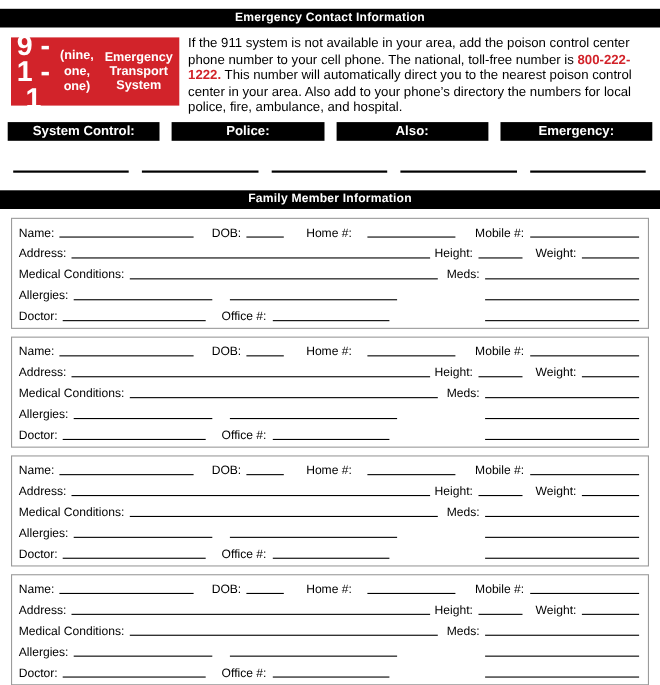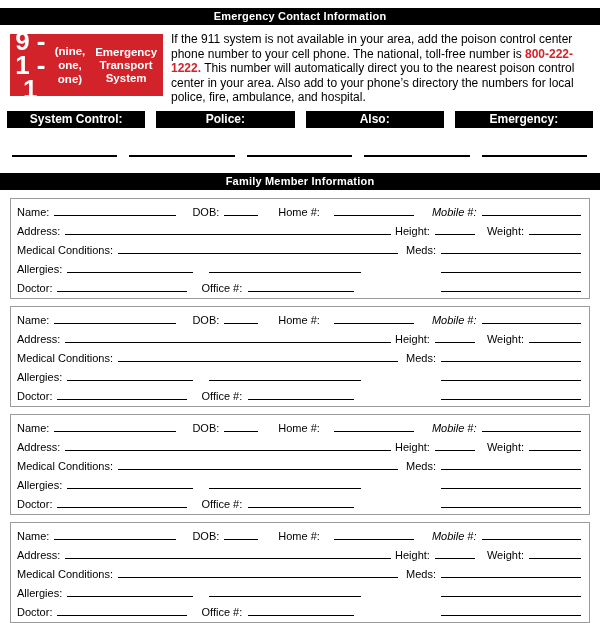--- a/index.html
+++ b/index.html
@@ -45,21 +45,21 @@
     display:inline-block;height:3px;border-bottom:1.4px solid #000;
     margin-left:5px;transform:translateY(2px);flex:0 0 auto;
   }
   .grow{flex:1 1 auto;}
   .mlauto{margin-left:auto;}
   .w122{width:122px;} .w34{width:34px;} .w80{width:80px;} .w40{width:40px;}
   .w52{width:52px;} .w140{width:140px;} .w126{width:126px;} .w152{width:152px;}
   .w130{width:130px;} .w106{width:106px;}
   .ml4{margin-left:4px;} .ml6{margin-left:6px;} .ml8{margin-left:8px;}
   .ml12{margin-left:12px;} .ml14{margin-left:14px;} .ml16{margin-left:16px;}
-  .ml18{margin-left:18px;font-style:italic;} .ml20{margin-left:20px;}
+  .ml18{margin-left:18px;} .ml20{margin-left:20px;}
 </style>
 </head>
 <body>
 
 <div class="section-bar"><span>Emergency Contact Information</span></div>
 
 <div class="intro">
   <div class="redbox">
     <div class="num">9 - 1 - 1</div>
     <div class="words">(nine, one, one)</div>

